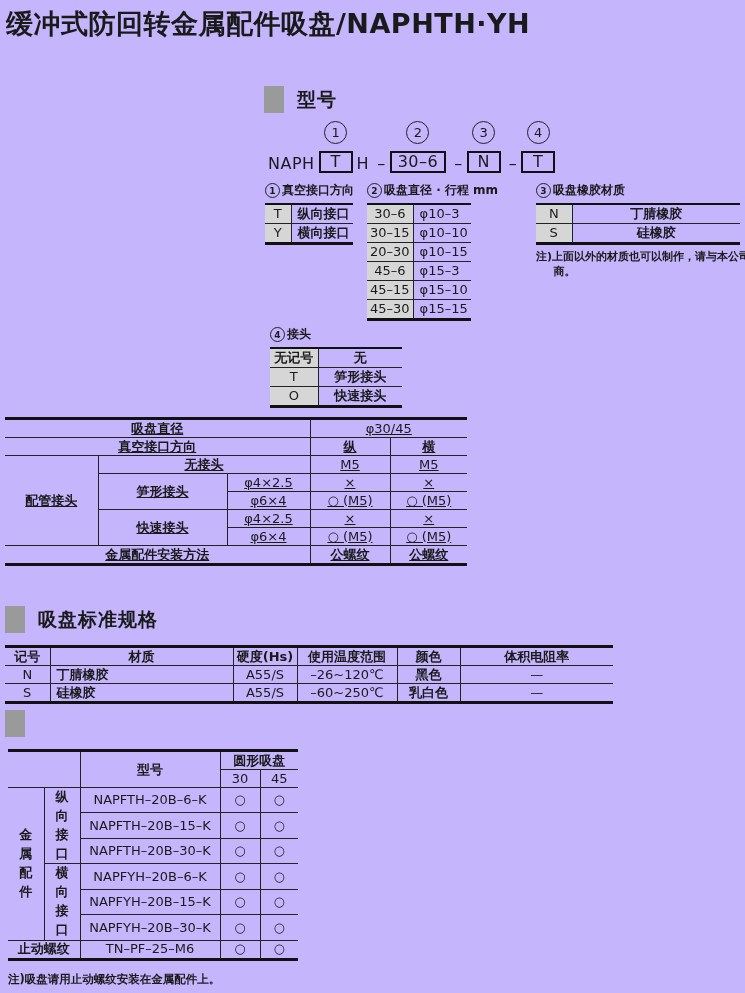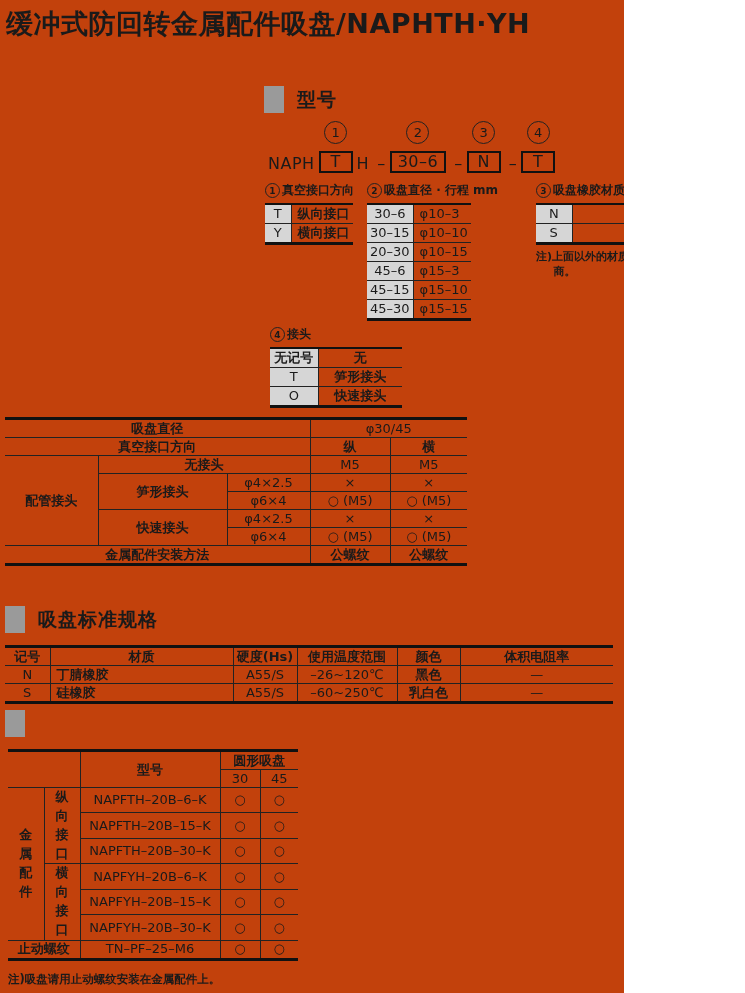--- a/index.html
+++ b/index.html
@@ -1,17 +1,17 @@
 <!DOCTYPE html>
 <html><head>
 <meta charset="utf-8">
 <style>
   html,body{margin:0;padding:0;}
   .page{
-    position:relative;width:624px;height:993px;background:#c2410c;
+    position:relative;width:745px;height:993px;background:#c4b5fd;
     font-family:"DejaVu Sans","Liberation Sans",sans-serif;color:#1a1a1a;
     overflow:hidden;
   }
   
   .page-title{
     position:absolute;left:6px;top:6px;font-size:27px;font-weight:bold;
     letter-spacing:0.5px;white-space:nowrap;
   }
   
   .sec-head{display:flex;align-items:center;}
@@ -47,21 +47,21 @@
   .ccirc{
     width:13px;height:13px;border:1px solid #222;border-radius:50%;flex:0 0 auto;
     display:inline-flex;align-items:center;justify-content:center;font-size:9px;margin-right:2px;
   }
   .lgd-note{
     width:210px;font-size:11px;line-height:1.4;margin-top:4px;font-weight:bold;
     padding-left:1.6em;text-indent:-1.6em;white-space:normal;
   }
   
   .sec1{position:absolute;left:5px;top:414px;}
-  .sec1 table{margin-top:3px;}
+  .sec1 table{margin-top:3px;text-decoration:underline;}
   .sec2{position:absolute;left:5px;top:606px;}
   .sec2 table{margin-top:12px;}
   .sec2 td{height:20px;}
   .sec3{position:absolute;left:5px;top:710px;}
   .sec3 table{margin-top:12px;margin-left:3px;}
   .sec3 td{height:23px;}
   .sec3 td.mdl{font-size:13px;}
   .vtxt{display:inline-block;width:14px;word-break:break-all;line-height:1.45;font-size:13px;white-space:normal;}
   td.vert{white-space:normal;padding:4px 0;}
   .bottom-note{position:absolute;left:8px;top:972px;font-size:11.5px;font-weight:bold;white-space:nowrap;}

